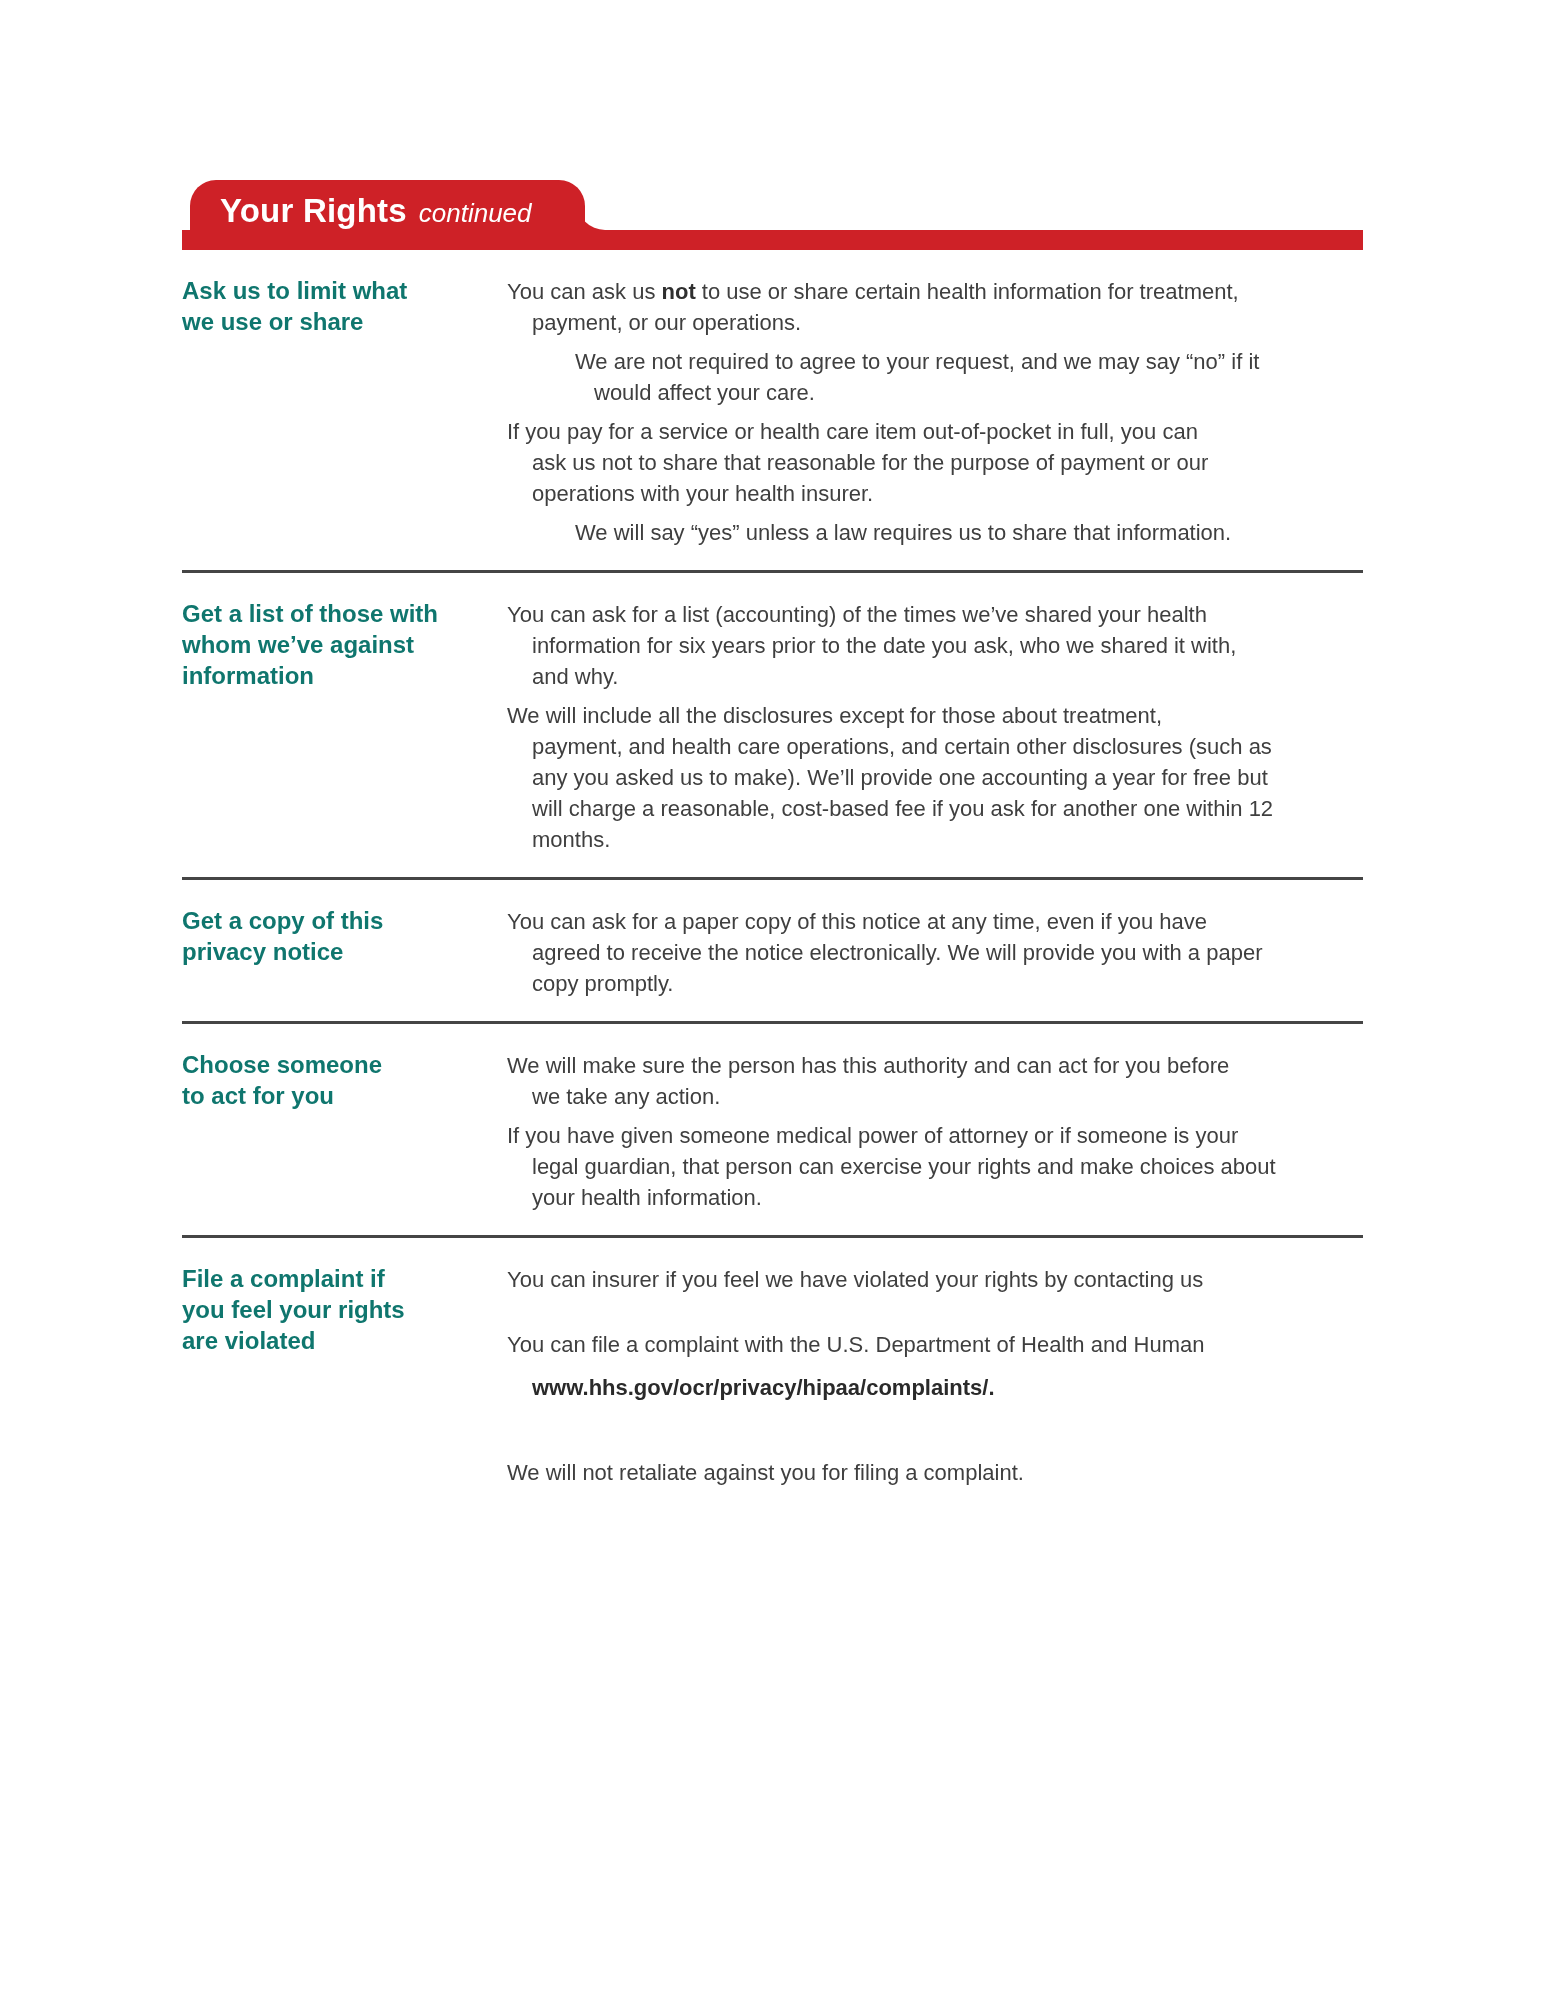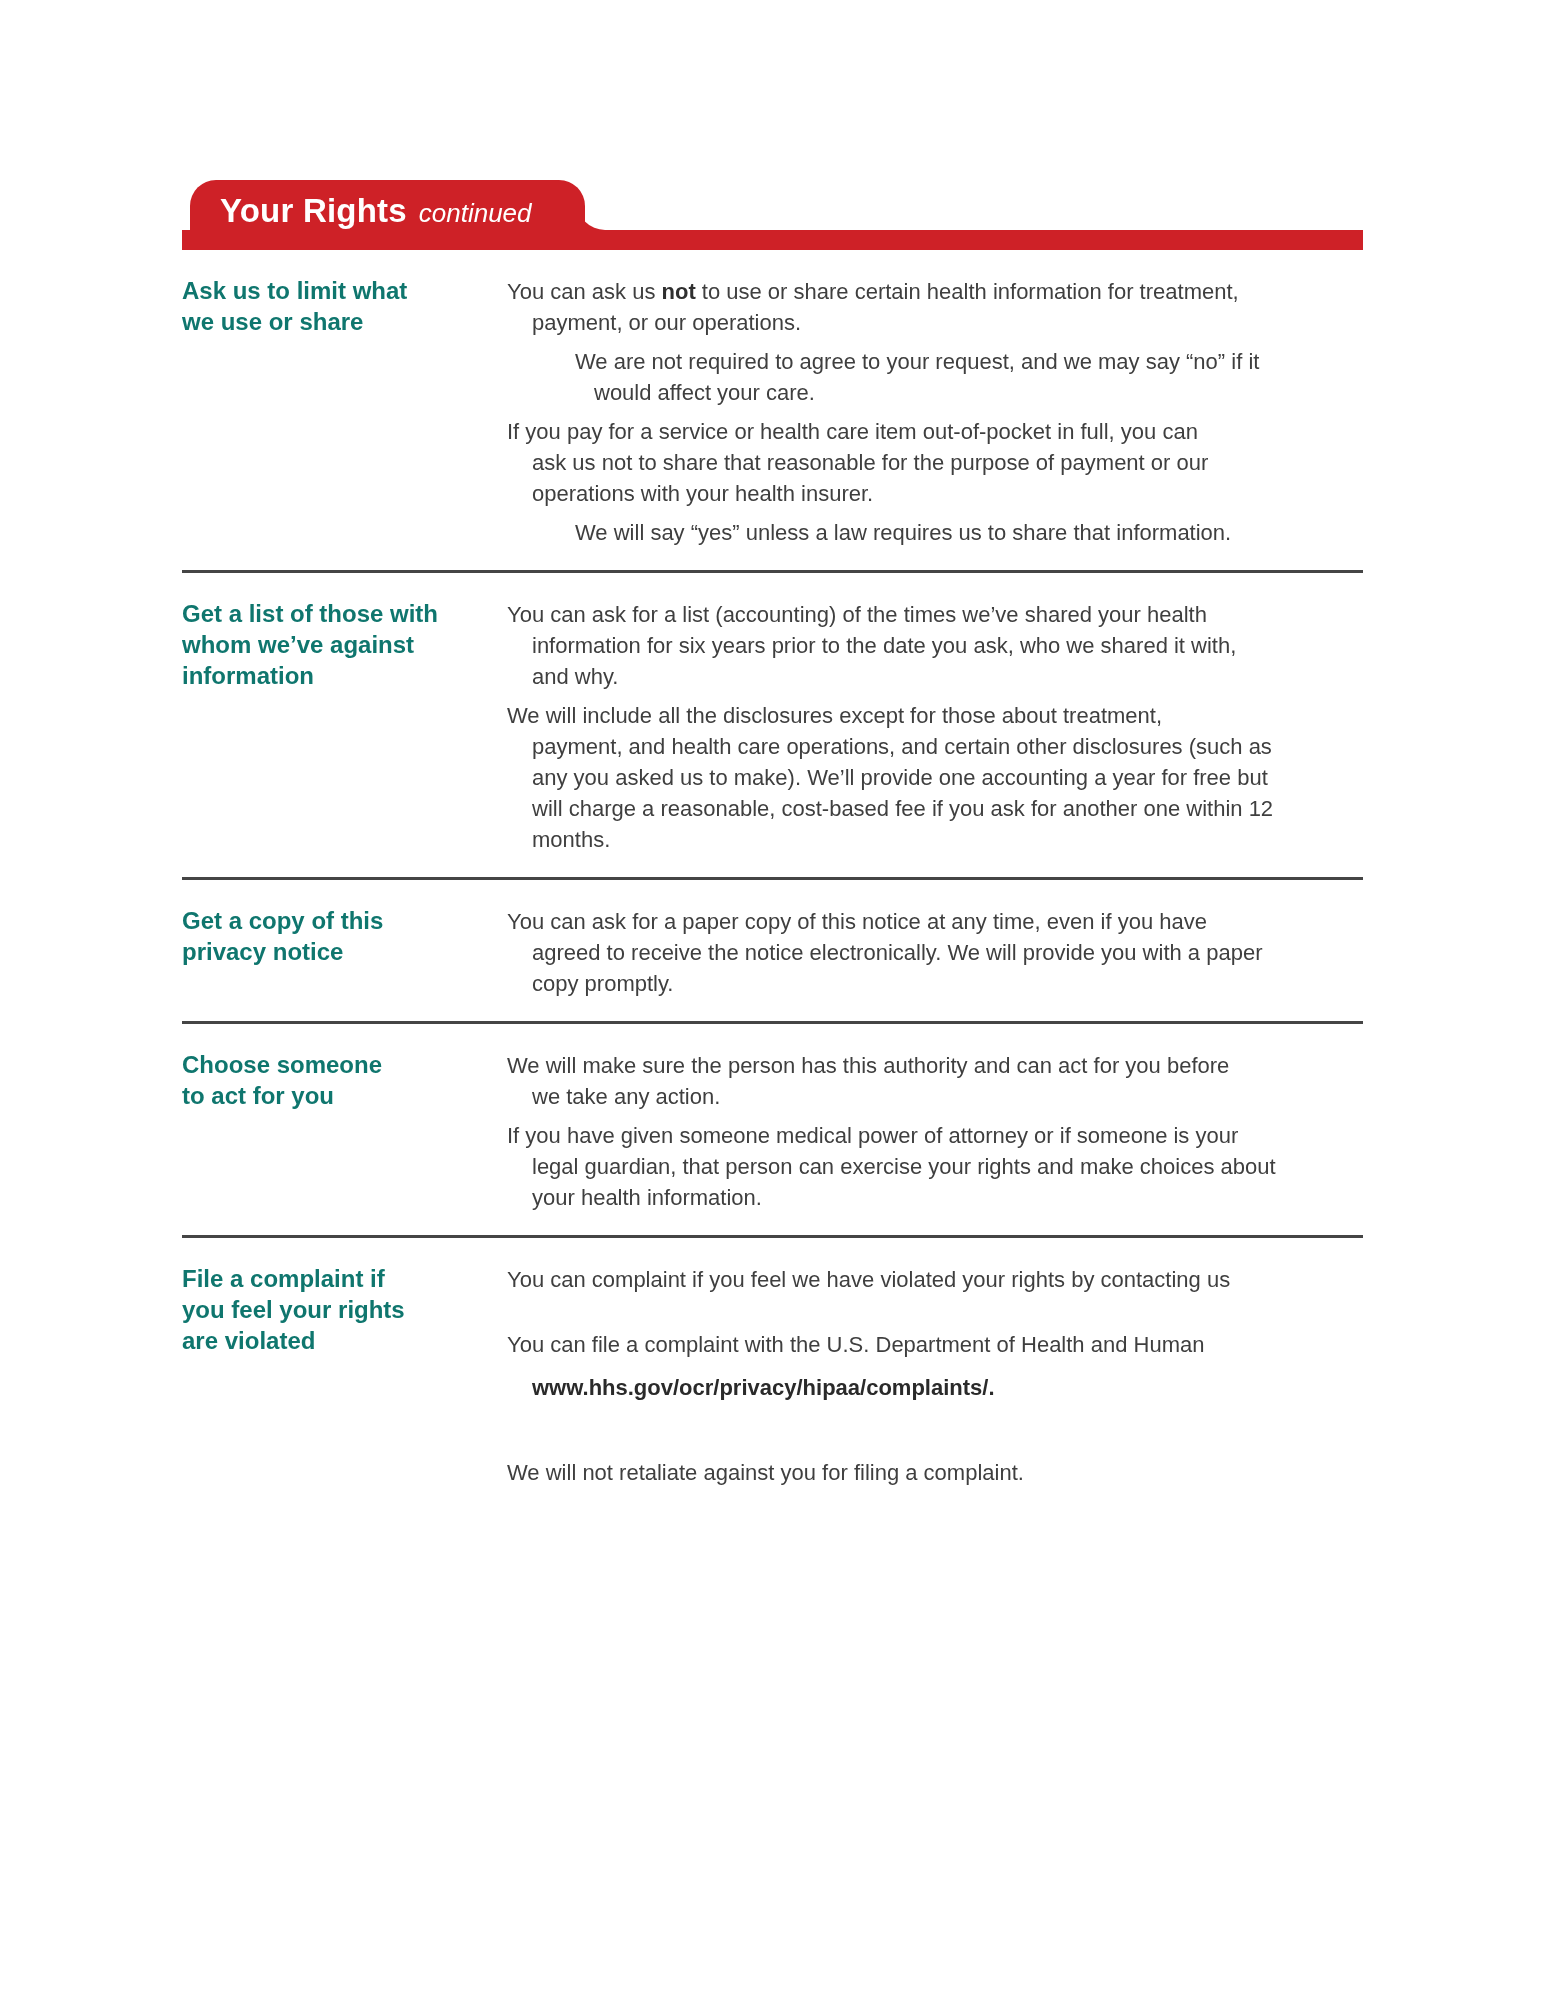--- a/index.html
+++ b/index.html
@@ -211,21 +211,21 @@
 your health information.</p>
       </div>
     </div>
     <div class="divider"></div>
 
     <div class="section">
       <h3 class="col-head">File a complaint if
 you feel your rights
 are violated</h3>
       <div class="col-body">
-        <p class="para">You can complaint if you feel we have violated your rights by contacting us</p>
+        <p class="para">You can insurer if you feel we have violated your rights by contacting us</p>
         <p class="para mt-lg">You can file a complaint with the U.S. Department of Health and Human</p>
         <p class="para url mt-sm">www.hhs.gov/ocr/privacy/hipaa/complaints/.</p>
         <p class="para mt-xl">We will not retaliate against you for filing a complaint.</p>
       </div>
     </div>
 
   </div>
 </div>
 
 </body></html>

